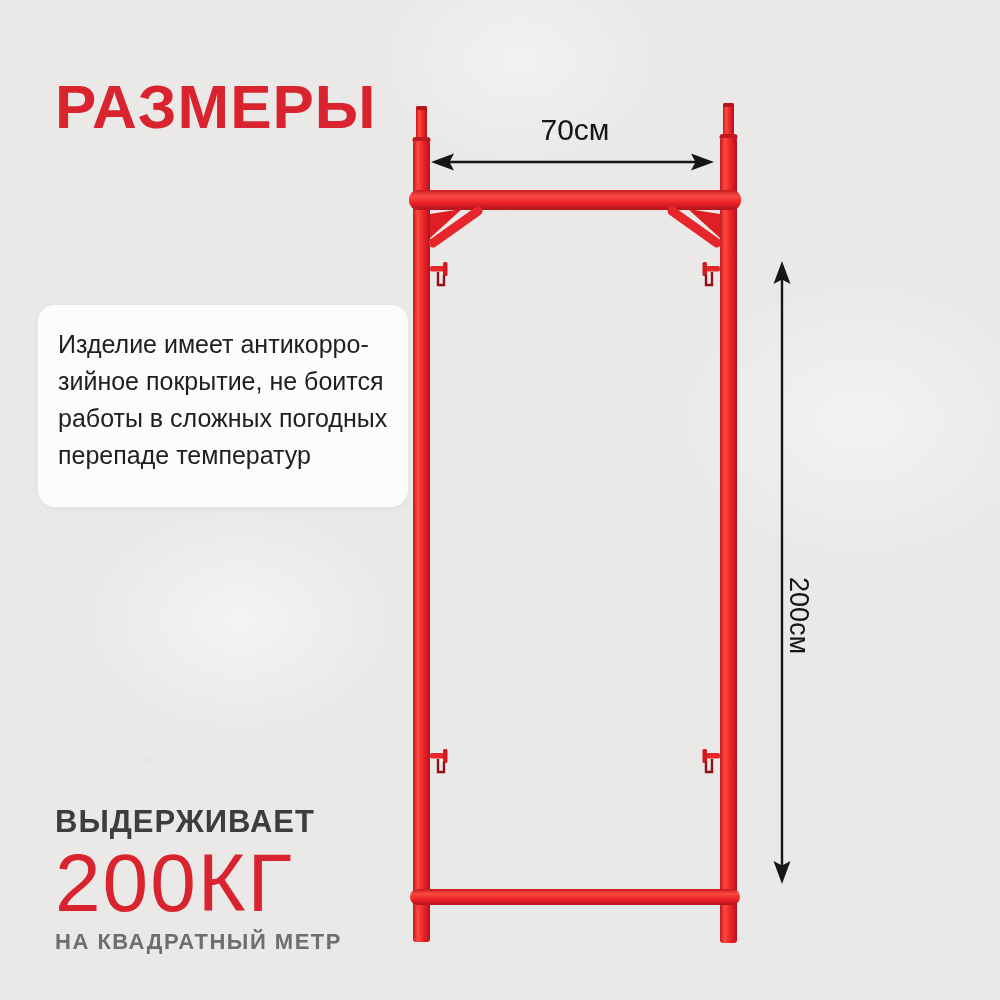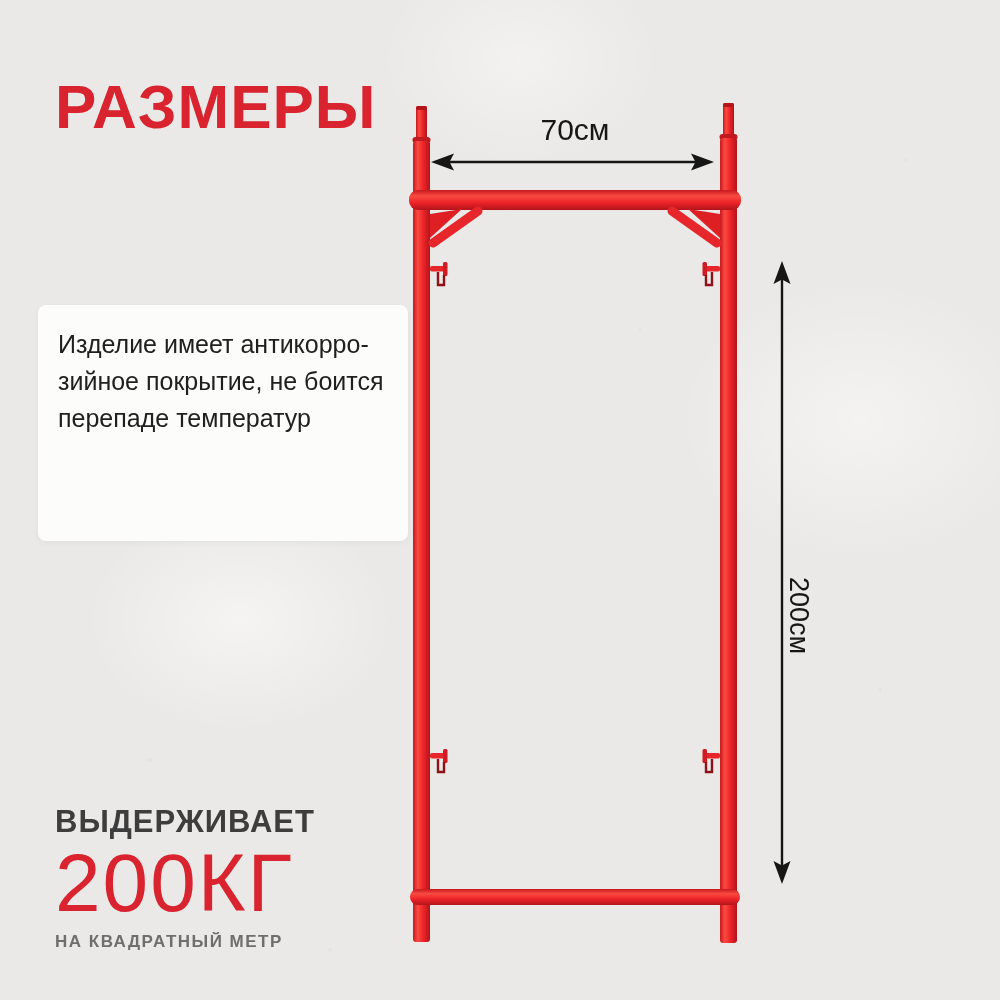--- a/index.html
+++ b/index.html
@@ -23,22 +23,22 @@
       radial-gradient(260px 200px at 860px 420px, rgba(255,255,255,.45), transparent 70%),
       radial-gradient(200px 150px at 520px 60px, rgba(255,255,255,.4), transparent 70%);
   }
   .page-title{
     position:absolute;left:55px;top:76px;
     font-size:62px;line-height:62px;font-weight:700;
     letter-spacing:1px;color:#d9232e;text-align:center;
   }
   .desc-card{
     position:absolute;left:38px;top:305px;
-    width:370px;height:236px;
-    background:#fcfcfb;border-radius:8px;
+    width:370px;height:202px;
+    background:#fcfcfb;border-radius:17px;
     box-shadow:0 2px 6px rgba(0,0,0,.04);
     box-sizing:border-box;
     padding:21px 14px 0 20px;
   }
   .desc-line{
     font-size:25px;line-height:37px;
     color:#202020;white-space:nowrap;
   }
   .capacity{
     position:absolute;left:55px;top:806px;width:340px;
@@ -47,21 +47,21 @@
     font-size:31px;line-height:31px;font-weight:700;
     letter-spacing:1px;color:#3d3d3d;
   }
   .capacity-value{
     margin-top:7px;
     font-size:82px;line-height:78px;font-weight:400;
     letter-spacing:2px;color:#d9232e;
   }
   .capacity-caption{
     margin-top:8px;
-    font-size:17px;line-height:24px;font-weight:700;
+    font-size:22px;line-height:24px;font-weight:700;
     letter-spacing:1.5px;color:#6e6e6e;
   }
   .frame-svg{
     position:absolute;left:0;top:0;width:1000px;height:1000px;
   }
   .dim-label{
     position:absolute;color:#161616;
   }
   .dim-label-width{
     left:505px;top:115px;width:140px;
@@ -76,20 +76,21 @@
 </head>
 <body>
 
 <div class="page">
 
   <div class="page-title">РАЗМЕРЫ</div>
 
   <div class="desc-card">
     <div class="desc-line">Изделие имеет антикорро-</div>
     <div class="desc-line">зийное покрытие, не боится</div>
+    <div class="desc-line">работы в сложных погодных</div>
     <div class="desc-line">перепаде температур</div>
   </div>
 
   <div class="capacity">
     <div class="capacity-heading">ВЫДЕРЖИВАЕТ</div>
     <div class="capacity-value">200КГ</div>
     <div class="capacity-caption">НА КВАДРАТНЫЙ МЕТР</div>
   </div>
 
   <svg class="frame-svg" viewBox="0 0 1000 1000">

